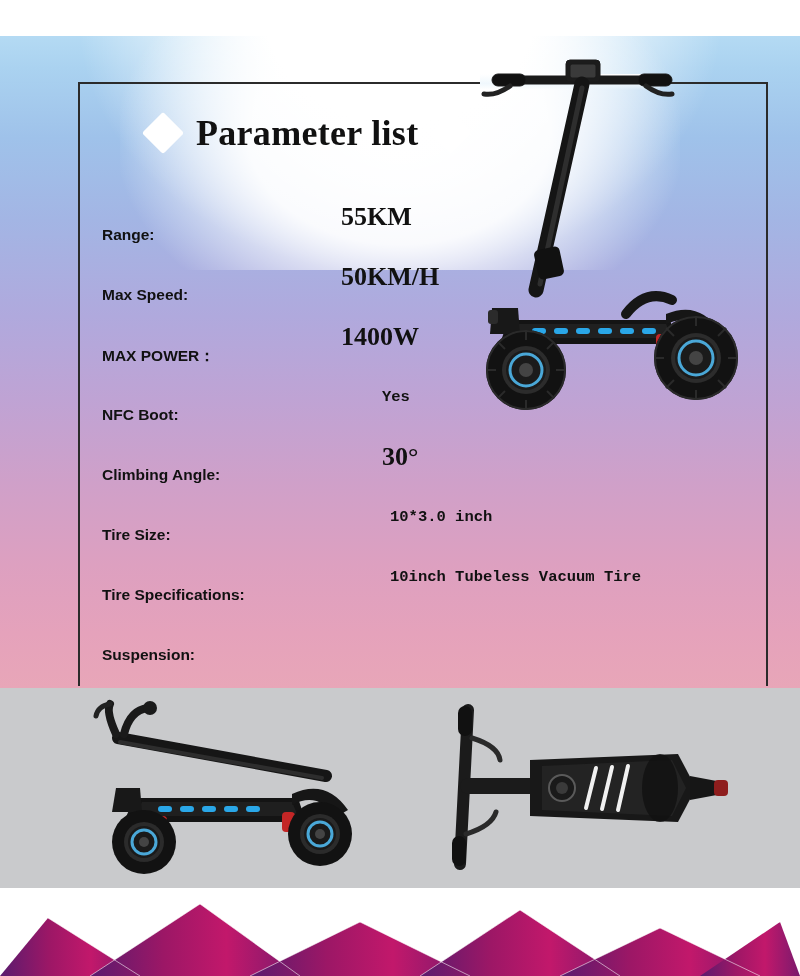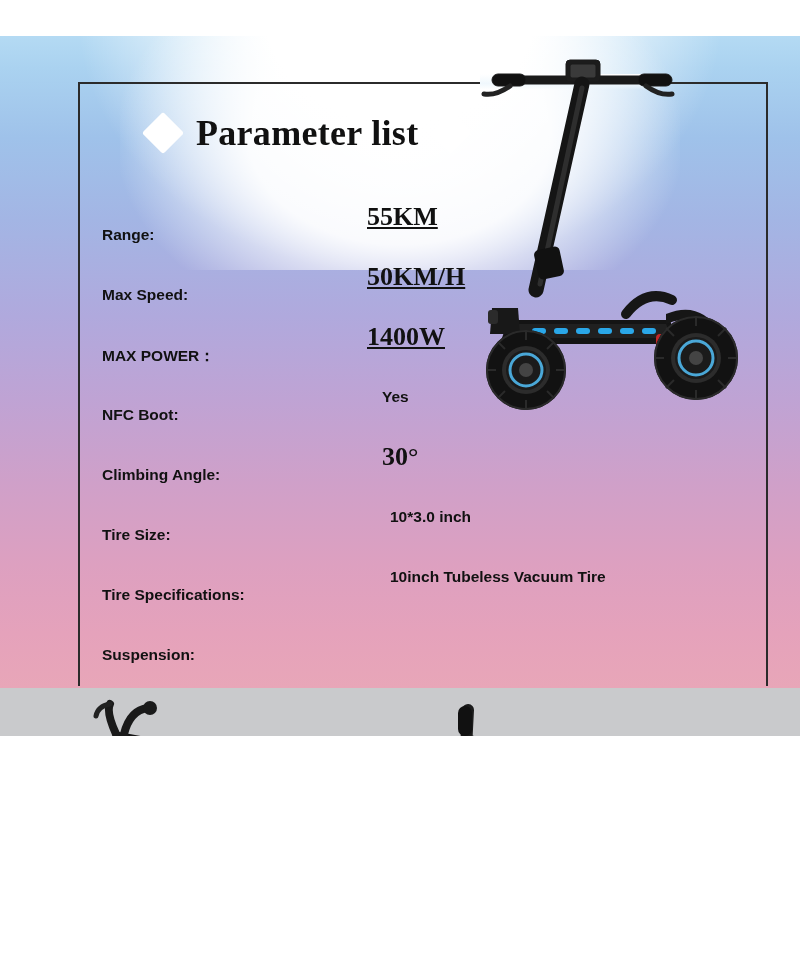--- a/index.html
+++ b/index.html
@@ -9,21 +9,21 @@
   body {
     width: 800px;
     height: 976px;
     background: #ffffff;
     font-family: "Liberation Sans", sans-serif;
     overflow: hidden;
   }
   .page {
     position: relative;
     width: 800px;
-    height: 736px;
+    height: 976px;
     overflow: hidden;
   }
 
   
   .hero {
     position: absolute;
     left: 0;
     top: 0;
     width: 800px;
     height: 688px;
@@ -129,29 +129,29 @@
     color: #111111;
     white-space: nowrap;
   }
   .v-serif {
     font-family: "Liberation Serif", serif;
     font-size: 26px;
     font-weight: bold;
     left: 255px;
   }
   .v-sans {
-    font-family: Liberation Sans, sans-serif;
+    font-family: Liberation Mono, monospace;
     font-size: 15.5px;
     font-weight: bold;
     top: 12px;
     text-align: center;
   }
   .v-at-280 { left: 280px; }
   .v-at-272 { left: 288px; }
-  .v-at-255 { left: 265px; text-decoration: underline; }
+  .v-at-255 { left: 239px; }
   .v-at-158 { left: 158px; }
 
   
   .scooter-hero {
     position: absolute;
     left: 470px;
     top: 52px;
     width: 320px;
     height: 360px;
   }

